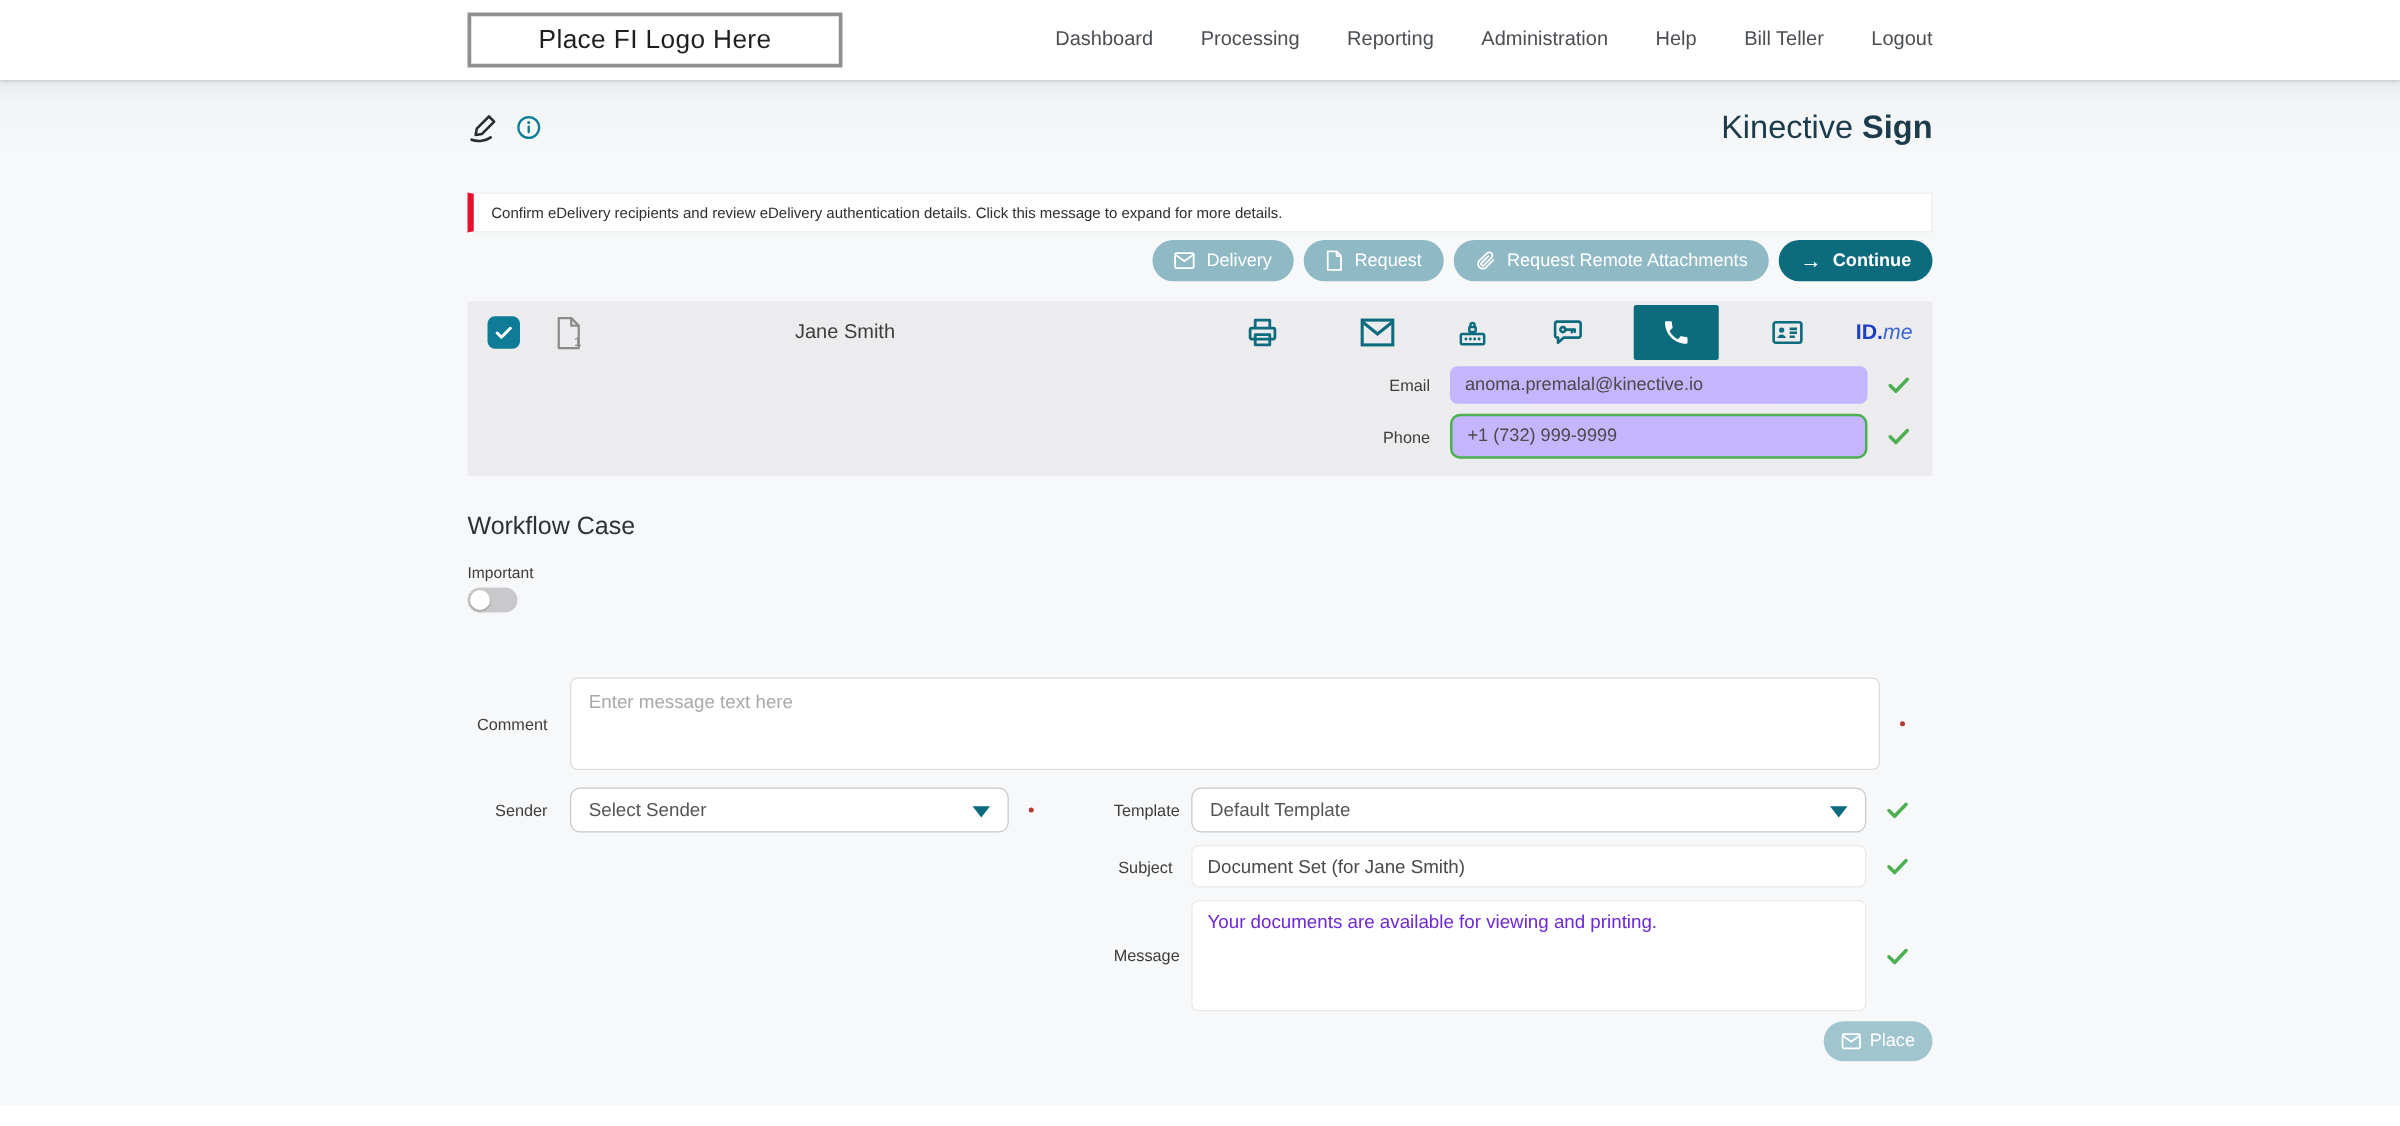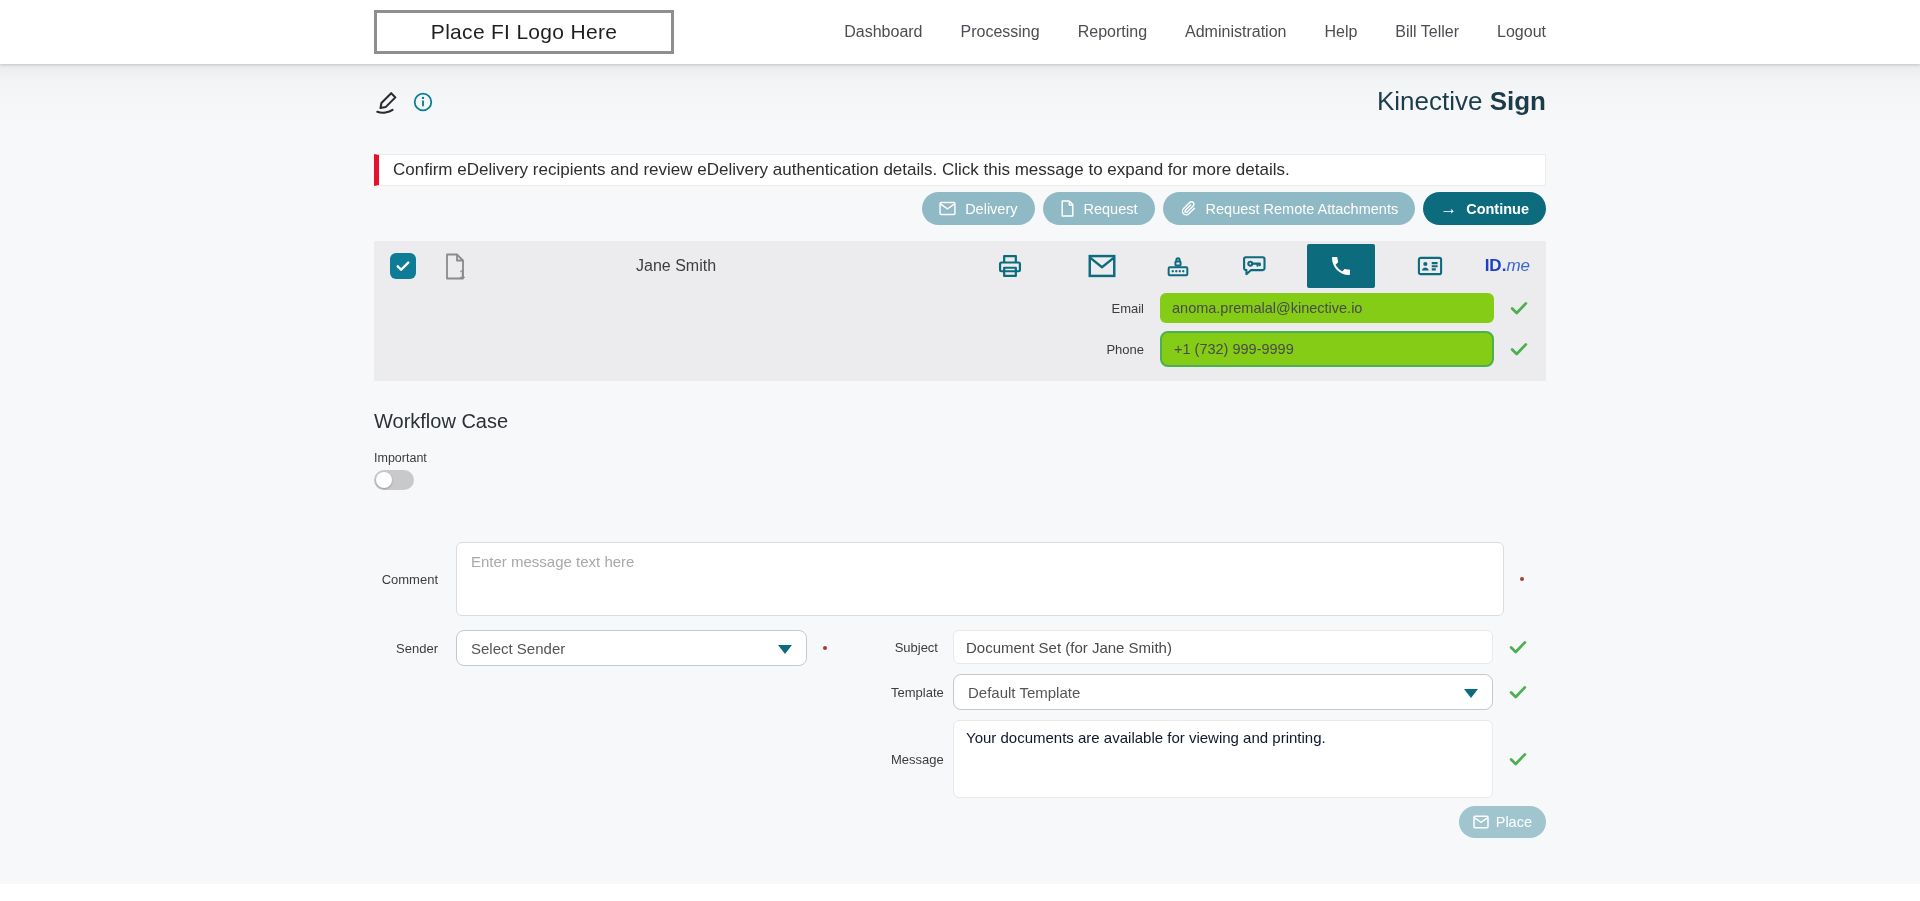--- a/index.html
+++ b/index.html
@@ -44,21 +44,21 @@
   .page-title { font-size: 24px; font-weight: 700; color: #272b30; }
   .info-icon { color: #0c7f96; display: inline-flex; margin-left: 2px; cursor: pointer; }
   .brand { margin-left: auto; font-size: 26px; color: #1d3c4b; }
   .brand .brand-product { font-weight: 700; }
 
   
   .alert {
     margin-top: 37px; height: 32px; background: #fff;
     border: 1px solid #ebebeb; border-left: 5px solid #e8112d;
     display: flex; align-items: center; padding-left: 14px;
-    font-size: 17px; color: #2e2e2e; cursor: pointer;
+    font-size: 12px; color: #2e2e2e; cursor: pointer;
   }
 
   
   .actions { margin-top: 6px; display: flex; justify-content: flex-end; gap: 8px; }
   .btn {
     height: 33px; border: none; border-radius: 17px;
     display: inline-flex; align-items: center; gap: 9px;
     padding: 3px 17px; color: #fff; font-size: 14.5px; cursor: pointer;
     font-family: "Liberation Sans", sans-serif;
   }
@@ -90,21 +90,21 @@
   .idme { margin-left: 40px; font-size: 17px; cursor: pointer; white-space: nowrap; }
   .idme .idme-prefix { font-weight: 800; color: #1d3fc4; }
   .idme .idme-suffix { font-style: italic; color: #3a66d4; }
 
   .contact-row { display: flex; align-items: center; justify-content: flex-end; }
   .contact-row + .contact-row { margin-top: 8px; }
   .contact-row.email-row { margin-top: 4px; }
   .field-label { font-size: 13px; color: #3c3c3c; margin-right: 16px; }
   .contact-input {
     width: 334px; height: 30px; border: none; border-radius: 6px;
-    background: #84cc16; padding: 0 12px; font-size: 14.5px; color: #4a4a4a;
+    background: #c4b5fd; padding: 0 12px; font-size: 14.5px; color: #4a4a4a;
     font-family: "Liberation Sans", sans-serif; outline: none;
   }
   .contact-input.phone {
     height: 36px; border: 2px solid #4caf50; border-radius: 8px;
   }
   .check-slot { width: 22px; margin-left: 14px; display: flex; align-items: center; }
 
   
   .section-heading { font-size: 20px; font-weight: 400; color: #2d3136; }
   .wf-heading { margin-top: 29px; }
@@ -154,23 +154,23 @@
   .sender-select { width: 351px; }
   .template-select { width: 540px; }
 
   .text-input {
     width: 540px; height: 34px; background: #fff;
     border: 1px solid #e9e9e9; border-radius: 6px;
     padding: 0 12px; font-size: 15px; color: #4a4a4a;
     font-family: "Liberation Sans", sans-serif; outline: none;
   }
   .message-textarea {
-    width: 540px; height: 78px; background: #fff;
+    width: 540px; height: 89px; background: #fff;
     border: 1px solid #e9e9e9; border-radius: 6px;
-    padding: 8px 12px; font-size: 15px; color: #0f172a;
+    padding: 8px 12px; font-size: 15px; color: #6d28d9;
     font-family: "Liberation Sans", sans-serif; resize: none; outline: none;
   }
   .send-row { margin-top: 8px; display: flex; justify-content: flex-end; }
   .btn-send { background: #a0c5ce; height: 32px; border-radius: 16px; padding: 0 14px; gap: 7px; }
 
   svg { display: block; }
 </style>
 </head>
 <body>
 
@@ -363,48 +363,48 @@
       <div class="md-left">
         <span class="gutter-label">Sender</span>
         <div class="select-box sender-select">
           <span>Select Sender</span>
           <span class="caret"></span>
         </div>
         <span class="req-dot"></span>
       </div>
 
       <div class="md-right">
-        <div class="md-row">
-          <span class="gutter-label">Subject</span>
-          <input class="text-input" type="text" value="Document Set (for Jane Smith)" style="">
-          <span class="check-slot">
-            <span>
-              <svg width="22" height="22" viewBox="0 0 24 24" fill="none" stroke="#4caf50" stroke-width="3" stroke-linecap="round" stroke-linejoin="round">
-                <path d="M4.5 12.5l5 5L19.5 7"></path>
-              </svg>
-            </span>
-          </span>
-        </div>
-
         <div class="md-row">
           <span class="gutter-label">Template</span>
           <div class="select-box template-select">
             <span>Default Template</span>
             <span class="caret"></span>
           </div>
           <span class="check-slot">
             <span>
               <svg width="22" height="22" viewBox="0 0 24 24" fill="none" stroke="#4caf50" stroke-width="3" stroke-linecap="round" stroke-linejoin="round">
                 <path d="M4.5 12.5l5 5L19.5 7"></path>
               </svg>
             </span>
           </span>
         </div>
 
         <div class="md-row">
+          <span class="gutter-label">Subject</span>
+          <input class="text-input" type="text" value="Document Set (for Jane Smith)" style="">
+          <span class="check-slot">
+            <span>
+              <svg width="22" height="22" viewBox="0 0 24 24" fill="none" stroke="#4caf50" stroke-width="3" stroke-linecap="round" stroke-linejoin="round">
+                <path d="M4.5 12.5l5 5L19.5 7"></path>
+              </svg>
+            </span>
+          </span>
+        </div>
+
+        <div class="md-row">
           <span class="gutter-label">Message</span>
           <textarea class="message-textarea" style="">Your documents are available for viewing and printing.</textarea>
           <span class="check-slot">
             <span>
               <svg width="22" height="22" viewBox="0 0 24 24" fill="none" stroke="#4caf50" stroke-width="3" stroke-linecap="round" stroke-linejoin="round">
                 <path d="M4.5 12.5l5 5L19.5 7"></path>
               </svg>
             </span>
           </span>
         </div>

